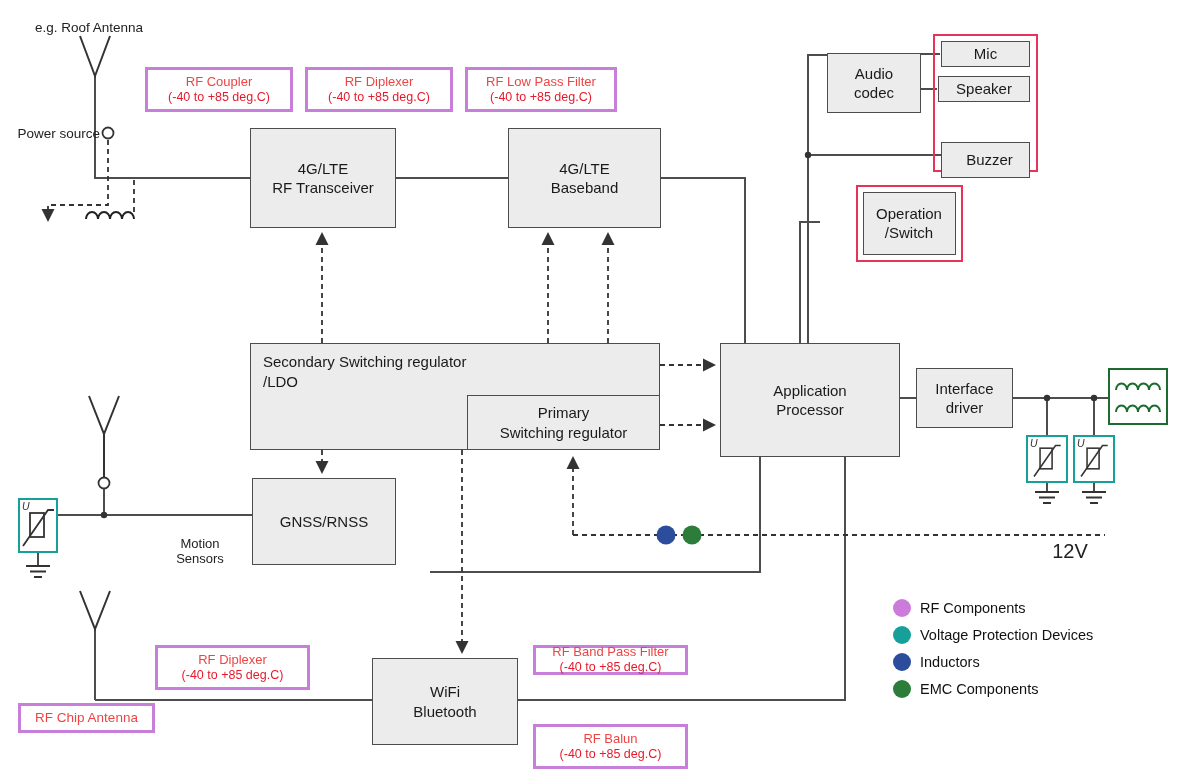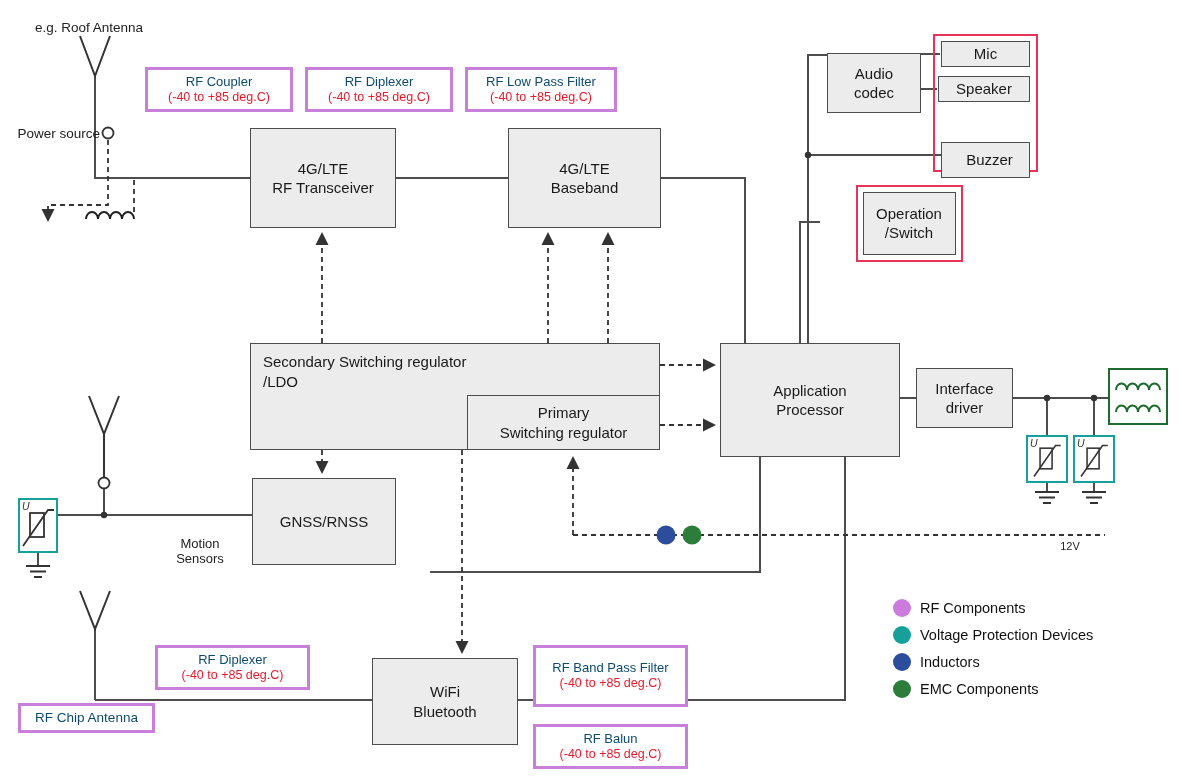--- a/index.html
+++ b/index.html
@@ -3,21 +3,21 @@
 <meta charset="utf-8">
 <style>
   html,body{margin:0;padding:0;background:#fff;font-family:"Liberation Sans",sans-serif;}
   #stage{position:relative;width:1179px;height:777px;background:#fff;overflow:hidden;color:#1a1a1a;}
   #wires{position:absolute;left:0;top:0;width:1179px;height:777px;}
   .block{position:absolute;background:#ececec;border:1.6px solid #4d4d4d;display:flex;align-items:center;justify-content:center;
          text-align:center;white-space:pre-line;font-size:15px;line-height:1.3;color:#1a1a1a;box-sizing:border-box;}
   .block.tl{align-items:flex-start;justify-content:flex-start;text-align:left;padding:8px 0 0 12px;}
   .purple{position:absolute;background:#fff;border:3px solid #c77fd9;display:flex;flex-direction:column;align-items:center;
           justify-content:center;text-align:center;box-sizing:border-box;}
-  .purple .nm{font-size:13px;color:#0c4a6e;line-height:1.25;}
+  .purple .nm{font-size:13px;color:#ef4444;line-height:1.25;}
   .purple .tmp{font-size:12.5px;color:#e8192c;line-height:1.25;}
   .redframe{position:absolute;border:2.5px solid #e83358;background:transparent;box-sizing:border-box;}
   .tealbox{position:absolute;border:2.5px solid #17a099;background:#fff;box-sizing:border-box;}
   .tealbox .u{position:absolute;left:2px;top:0;font-size:10.5px;font-style:italic;color:#333;}
   .greenbox{position:absolute;border:2.5px solid #1d6b2f;background:#fff;box-sizing:border-box;display:flex;align-items:center;justify-content:center;}
   .lbl{position:absolute;font-size:13.5px;color:#222;white-space:pre-line;}
   .legend{position:absolute;left:893px;top:598px;display:flex;flex-direction:column;gap:8px;}
   .legend-row{display:flex;align-items:center;gap:9px;height:19px;}
   .legend-swatch{width:18px;height:18px;border-radius:50%;flex:0 0 auto;}
   .legend-label{font-size:14.5px;color:#111;}
@@ -125,21 +125,21 @@
   </div>
   <div class="purple" style="left:465px;top:67px;width:152px;height:45px;">
     <span class="nm">RF Low Pass Filter</span>
     <span class="tmp">(-40 to +85 deg.C)</span>
   </div>
 
   <div class="purple" style="left:155px;top:645px;width:155px;height:45px;">
     <span class="nm">RF Diplexer</span>
     <span class="tmp">(-40 to +85 deg.C)</span>
   </div>
-  <div class="purple" style="left:533px;top:645px;width:155px;height:62px;">
+  <div class="purple" style="left:533px;top:645px;width:155px;height:30px;">
     <span class="nm">RF Band Pass Filter</span>
     <span class="tmp">(-40 to +85 deg.C)</span>
   </div>
   <div class="purple" style="left:533px;top:705px;width:155px;height:45px;margin-top:19px;">
     <span class="nm">RF Balun</span>
     <span class="tmp">(-40 to +85 deg.C)</span>
   </div>
   <div class="purple" style="left:18px;top:703px;width:137px;height:30px;">
     <span class="nm" style="font-size:13.5px;">RF Chip Antenna</span>
   </div>
@@ -197,21 +197,21 @@
     <svg width="52" height="50" viewBox="0 0 52 50">
       <path d="M4 18 a5.5 6.5 0 0 1 11 0 a5.5 6.5 0 0 1 11 0 a5.5 6.5 0 0 1 11 0 a5.5 6.5 0 0 1 11 0" stroke="#1d6b2f" stroke-width="2" fill="none"></path>
       <path d="M4 40 a5.5 6.5 0 0 1 11 0 a5.5 6.5 0 0 1 11 0 a5.5 6.5 0 0 1 11 0 a5.5 6.5 0 0 1 11 0" stroke="#1d6b2f" stroke-width="2" fill="none"></path>
     </svg>
   </div>
 
   <div class="lbl" style="left:35px;top:20px;">e.g. Roof Antenna</div>
   <div class="lbl" style="left:2px;top:126px;width:98px;text-align:right;">Power source</div>
   <div class="lbl" style="left:166px;top:536px;width:68px;text-align:center;font-size:13px;">Motion
 Sensors</div>
-  <div class="lbl" style="left:1046px;top:540px;width:48px;text-align:center;font-size:11px;">12V</div>
+  <div class="lbl" style="left:1046px;top:540px;width:48px;text-align:center;font-size:20px;">12V</div>
 
   <div class="legend">
     <div class="legend-row">
       <span class="legend-swatch" style="background: rgb(203, 124, 219);"></span>
       <span class="legend-label">RF Components</span>
     </div>
     <div class="legend-row">
       <span class="legend-swatch" style="background: rgb(23, 160, 153);"></span>
       <span class="legend-label">Voltage Protection Devices</span>
     </div>

